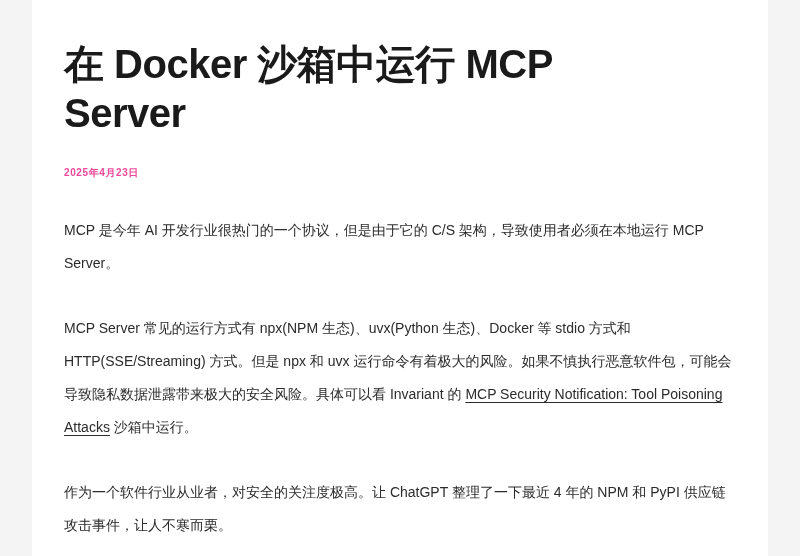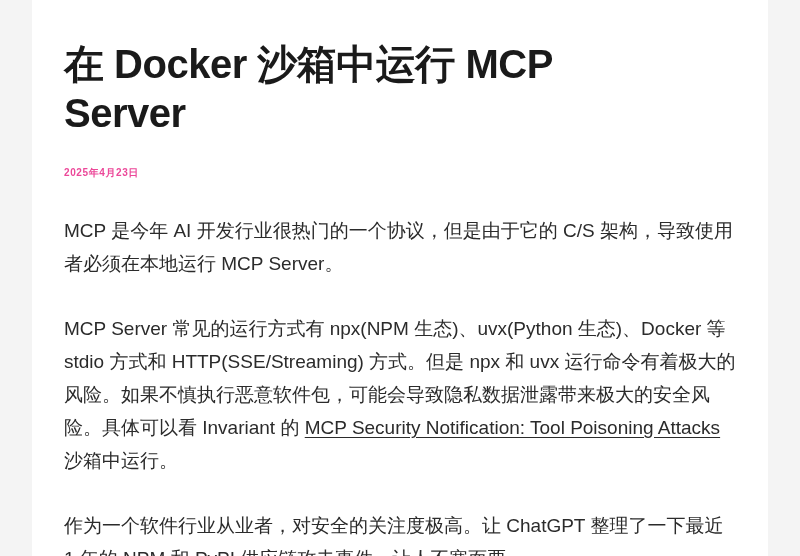--- a/index.html
+++ b/index.html
@@ -39,21 +39,21 @@
   }
   .article-date {
     margin-top: 28px;
     font-size: 10px;
     font-weight: bold;
     letter-spacing: 0.6px;
     color: #ec4899;
   }
   .paragraph {
     margin-top: 32px;
-    font-size: 19px;
+    font-size: 14px;
     line-height: 33px;
     color: #2b2b2b;
     max-width: 672px;
   }
   .paragraph:first-of-type {
     margin-top: 34px;
   }
   .inline-link {
     color: #2b2b2b;
     text-underline-offset: 3px;
@@ -71,17 +71,17 @@
 
     <p class="paragraph">
       <span>MCP 是今年 AI 开发行业很热门的一个协议，但是由于它的 C/S 架构，导致使用者必须在本地运行 MCP Server。</span>
     </p>
 
     <p class="paragraph">
       <span>MCP Server 常见的运行方式有 npx(NPM 生态)、uvx(Python 生态)、Docker 等 stdio 方式和 HTTP(SSE/Streaming) 方式。但是 npx 和 uvx 运行命令有着极大的风险。如果不慎执行恶意软件包，可能会导致隐私数据泄露带来极大的安全风险。具体可以看 Invariant 的 </span><a class="inline-link" href="#">MCP Security Notification: Tool Poisoning Attacks</a><span> 沙箱中运行。</span>
     </p>
 
     <p class="paragraph">
-      <span>作为一个软件行业从业者，对安全的关注度极高。让 ChatGPT 整理了一下最近 1 年的 NPM 和 PyPI 供应链攻击事件，让人不寒而栗。</span>
+      <span>作为一个软件行业从业者，对安全的关注度极高。让 ChatGPT 整理了一下最近 4 年的 NPM 和 PyPI 供应链攻击事件，让人不寒而栗。</span>
     </p>
 
   </div>
 </div>
 
 </body></html>

